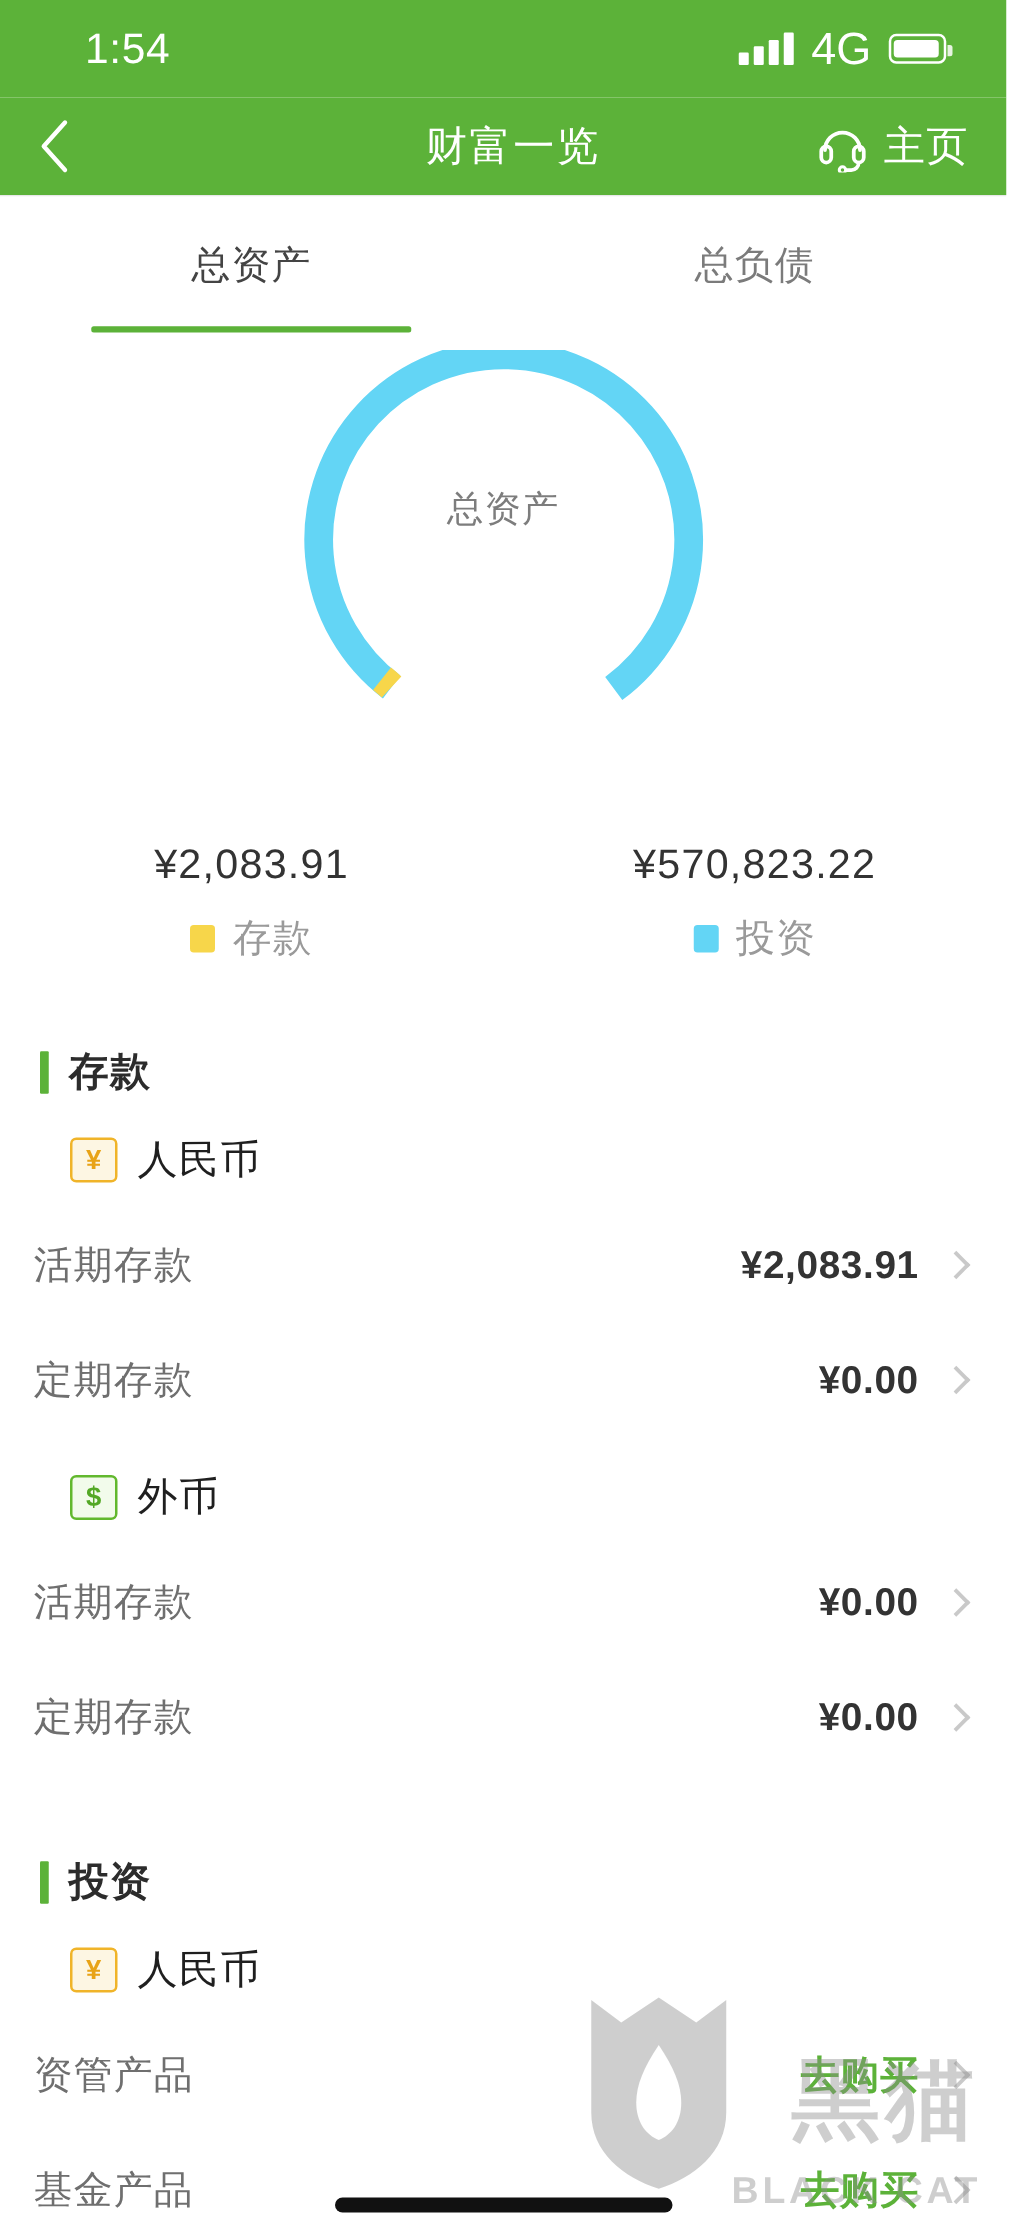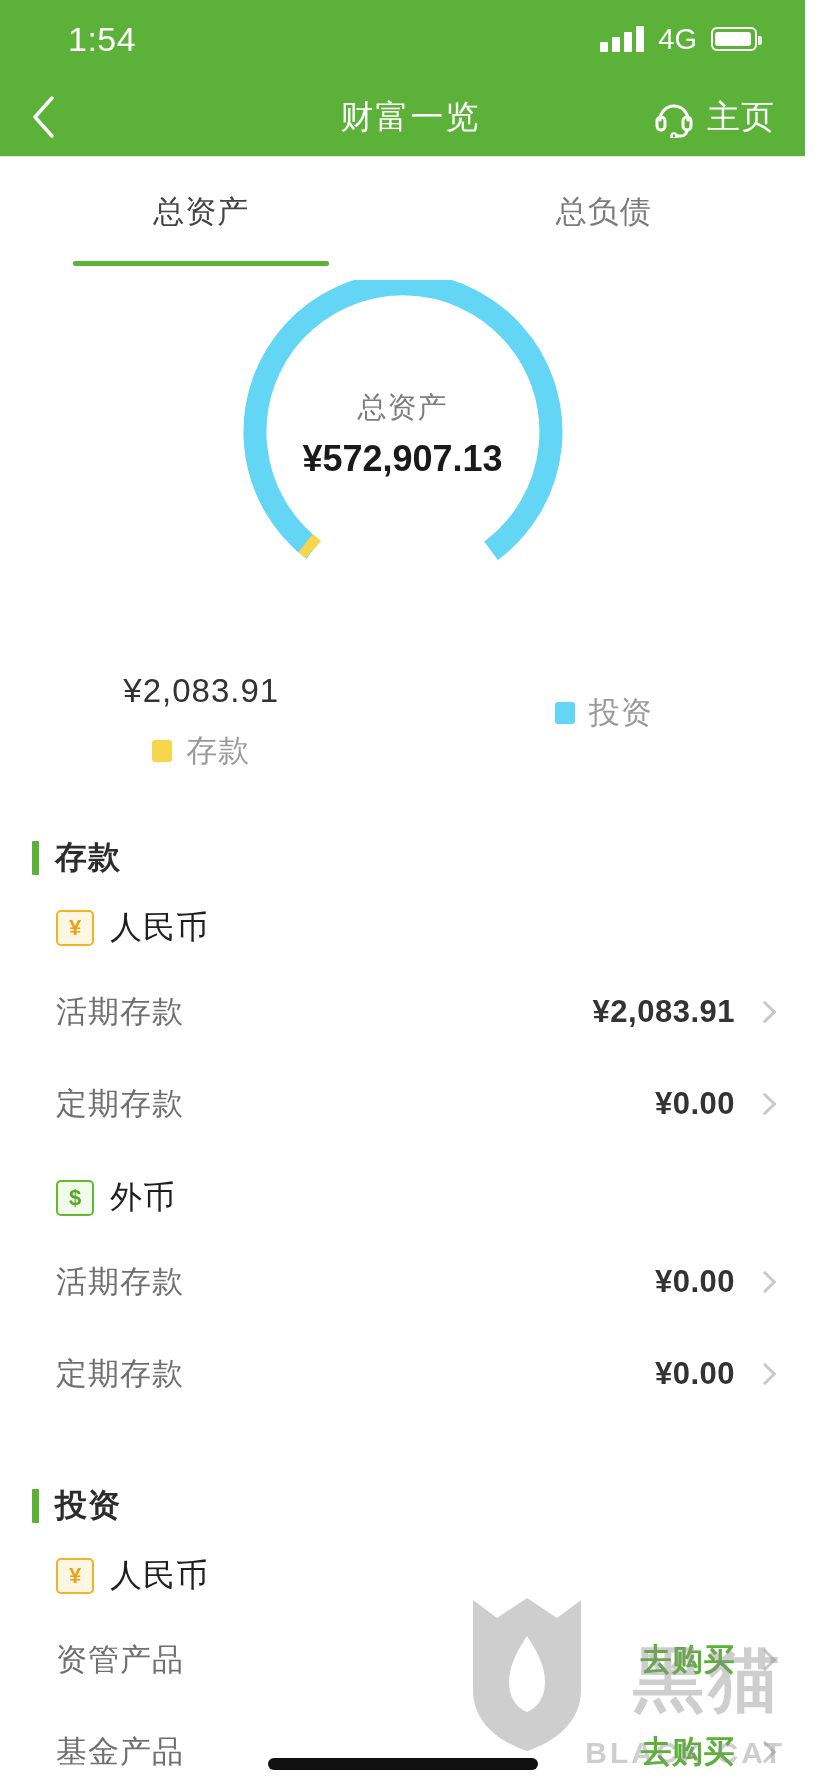--- a/index.html
+++ b/index.html
@@ -19,21 +19,21 @@
     padding:0 48px 0 68px;
   }
   .sb-time { color:#fff; font-size:34px; font-weight:500; letter-spacing:.5px; }
   .sb-right { display:flex; align-items:center; gap:14px; }
   .signal { display:flex; align-items:flex-end; gap:4px; height:26px; }
   .signal i { display:block; width:8px; background:#fff; border-radius:1px; }
   .signal i:nth-child(1){ height:10px; }
   .signal i:nth-child(2){ height:15px; }
   .signal i:nth-child(3){ height:20px; }
   .signal i:nth-child(4){ height:26px; }
-  .sb-net { color:#fff; font-size:29px; font-weight:500; }
+  .sb-net { color:#fff; font-size:36px; font-weight:500; }
   .battery { position:relative; width:46px; height:24px; border:2.5px solid #fff;
              border-radius:6px; display:flex; align-items:center; }
   .battery::after { content:""; position:absolute; right:-7px; top:7px; width:4px;
              height:9px; background:#fff; border-radius:0 2px 2px 0; opacity:.85; }
   .battery .lvl { height:14px; background:#fff; border-radius:3px; margin:0 2px; width:36px; }
 
   
   .navbar {
     height:78px; background:#5cb239; display:flex; align-items:center;
     position:relative; padding:0 30px;
@@ -86,21 +86,21 @@
 
   .cur-head { display:flex; align-items:center; gap:16px;
               padding:26px 0 16px 56px; }
   .cur-icon { width:38px; height:36px; border-radius:5px; display:flex;
               align-items:center; justify-content:center; font-size:22px;
               font-weight:bold; }
   .cur-icon.rmb { border:2.5px solid #f0b429; background:#fdf6e3; color:#e8a317; }
   .cur-icon.fx  { border:2.5px solid #62b82e; background:#f2fbeb; color:#53a825; }
   .cur-name { font-size:32px; color:#1f1f1f; letter-spacing:1px; }
 
-  .row { display:flex; align-items:center; height:92px; padding:0 32px 0 56px; }
+  .row { display:flex; align-items:center; height:92px; padding:0 32px 0 27px; }
   .row .r-label { font-size:31px; color:#6f6f6f; letter-spacing:1px; }
   .row .r-right { margin-left:auto; display:flex; align-items:center; gap:22px; }
   .row .r-value { font-size:31px; color:#333; font-weight:bold; letter-spacing:.5px; }
   .row .r-value.link { color:#5cb239; font-weight:bold; }
   .chev { width:16px; height:16px; border-right:3px solid #c9c9c9;
           border-top:3px solid #c9c9c9; transform:rotate(45deg); display:block; }
 
   
   .watermark { position:absolute; right:8px; bottom:8px; width:290px; height:230px;
                opacity:.42; pointer-events:none; }
@@ -169,34 +169,34 @@
   <div class="chart-wrap">
     <div class="chart">
       <svg width="320" height="320" viewBox="0 0 320 320">
 
         <path d="M 70.3 269.6 A 148 148 0 1 1 248.0 270.8" fill="none" stroke="#63d5f5" stroke-width="23" stroke-linecap="butt"></path>
 
         <path d="M 62.6 263.0 A 148 148 0 0 1 70.3 269.6" fill="none" stroke="#f7d64a" stroke-width="23" stroke-linecap="butt"></path>
       </svg>
       <div class="chart-center">
         <div class="c-label">总资产</div>
-        <div class="c-value">¥572,907.13</div>
       </div>
     </div>
   </div>
 
   <div class="legend">
     <div class="legend-col">
       <div class="legend-val">¥2,083.91</div>
       <div class="legend-key">
         <span class="legend-dot" style="background:#f7d64a"></span>
         <span class="legend-name">存款</span>
       </div>
     </div>
     <div class="legend-col">
+      <div class="legend-val">¥570,823.22</div>
       <div class="legend-key">
         <span class="legend-dot" style="background:#63d5f5"></span>
         <span class="legend-name">投资</span>
       </div>
     </div>
   </div>
 
   <div class="section">
     <div class="section-head">
       <span class="section-bar"></span>

